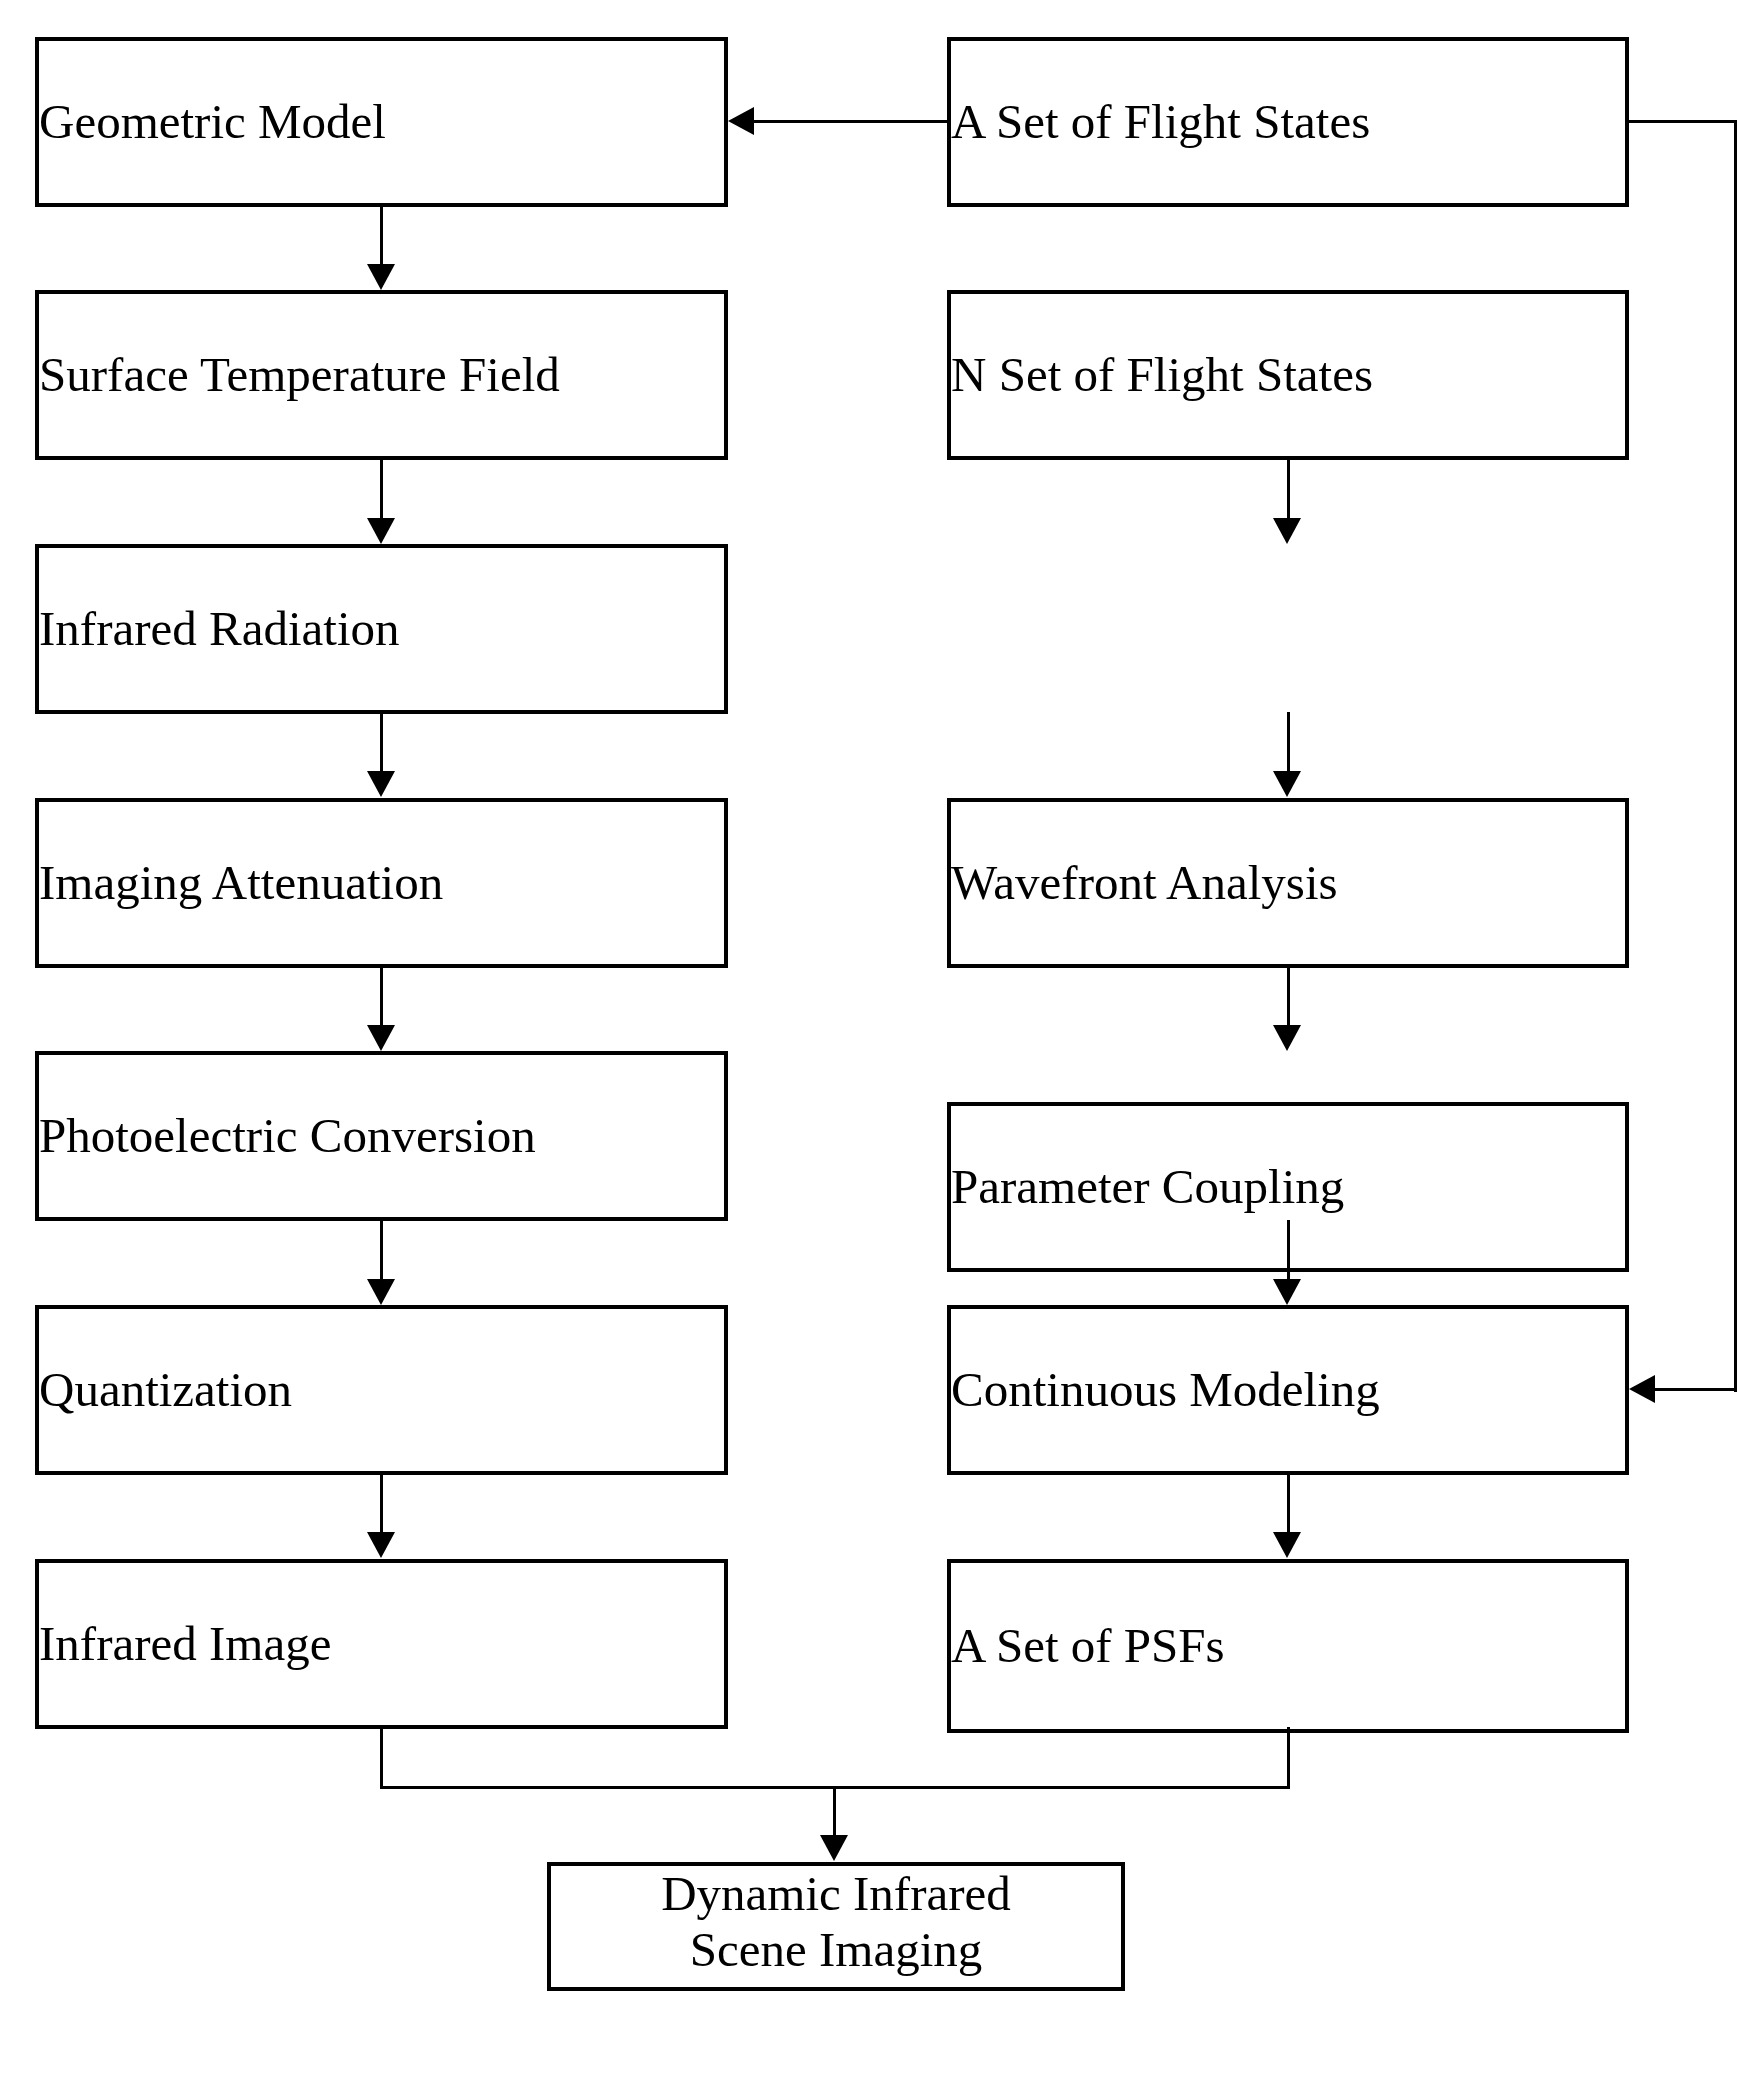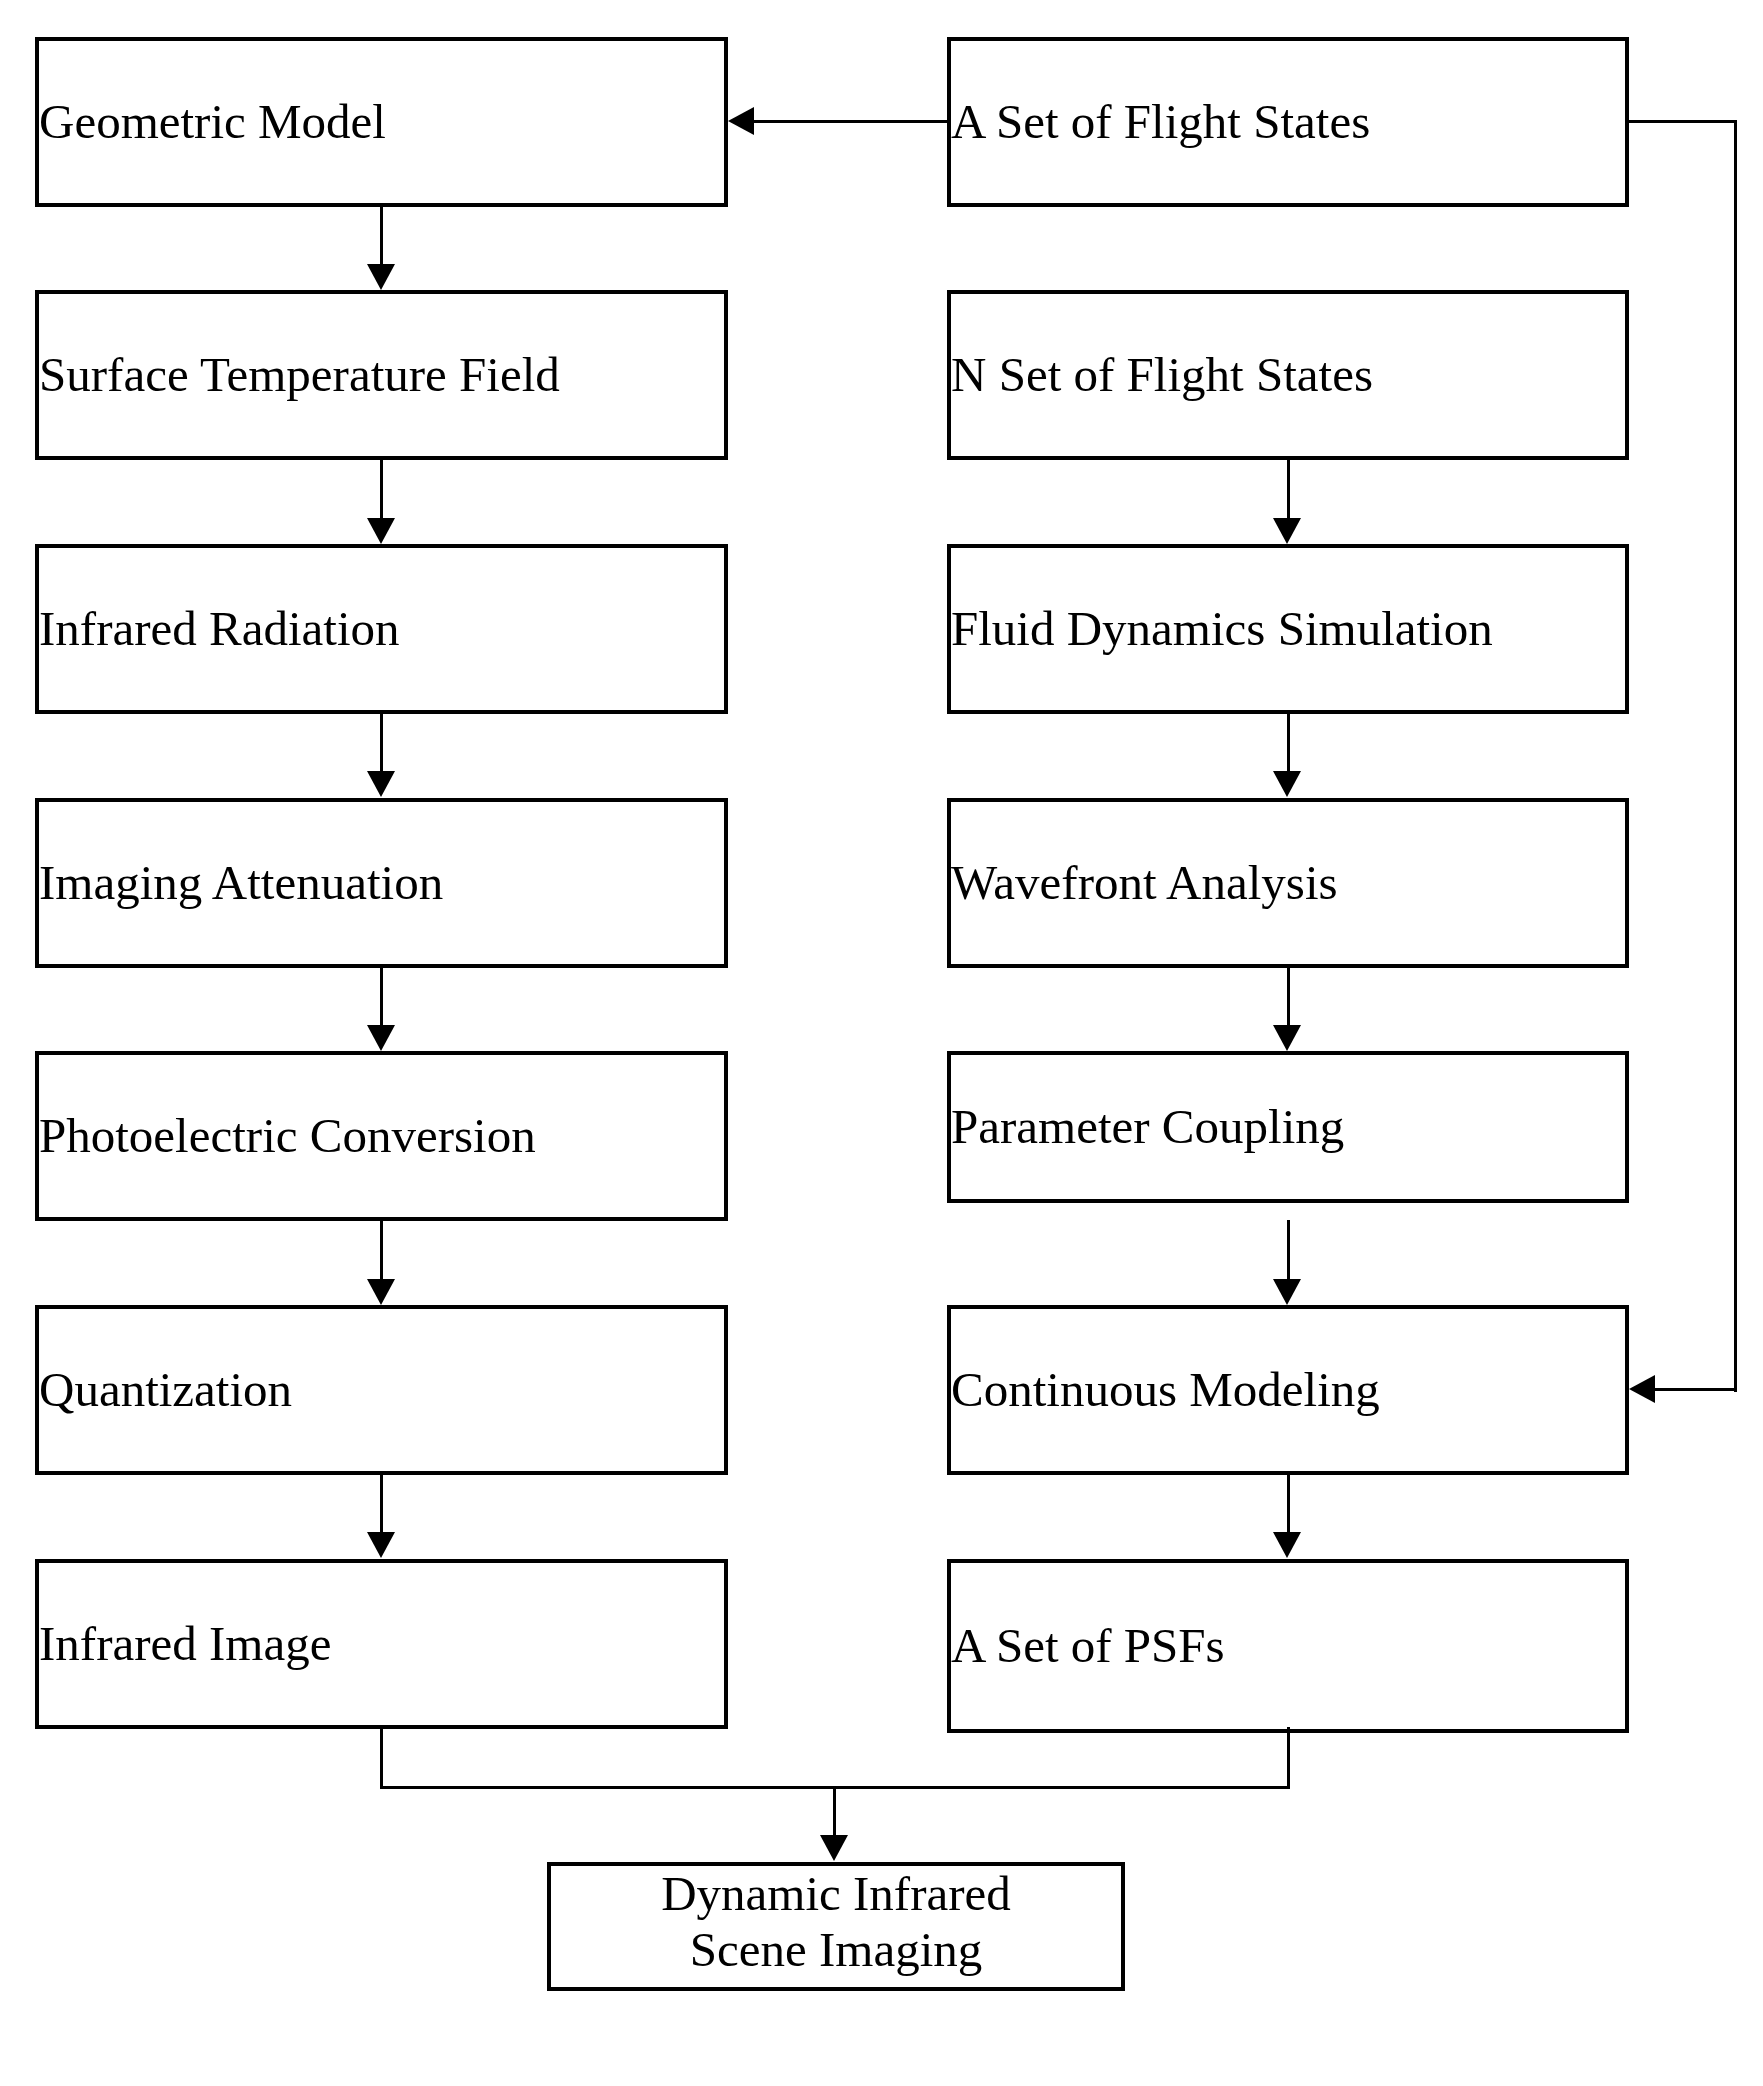--- a/index.html
+++ b/index.html
@@ -70,27 +70,24 @@
   <div class="node" style="left:35px; top:1559px; width:693px; height:170px">
     <span class="label">Infrared Image</span>
   </div>
 
   <div class="node" style="left:947px; top:37px; width:682px; height:170px">
     <span class="label">A Set of Flight States</span>
   </div>
   <div class="node" style="left:947px; top:290px; width:682px; height:170px">
     <span class="label">N Set of Flight States</span>
   </div>
-  <div class="node" style="left:947px; top:544px; width:682px; height:170px">
-    <span class="label">Fluid Dynamics Simulation</span>
-  </div>
   <div class="node" style="left:947px; top:798px; width:682px; height:170px">
     <span class="label">Wavefront Analysis</span>
   </div>
-  <div class="node" style="left:947px; top:1051px; width:682px; height:152px">
+  <div class="node" style="left:947px; top:1102px; width:682px; height:170px">
     <span class="label">Parameter Coupling</span>
   </div>
   <div class="node" style="left:947px; top:1305px; width:682px; height:170px">
     <span class="label">Continuous Modeling</span>
   </div>
   <div class="node" style="left:947px; top:1559px; width:682px; height:174px">
     <span class="label">A Set of PSFs</span>
   </div>
 
   <div class="node" style="left:547px; top:1862px; width:578px; height:129px; flex-direction:column">

